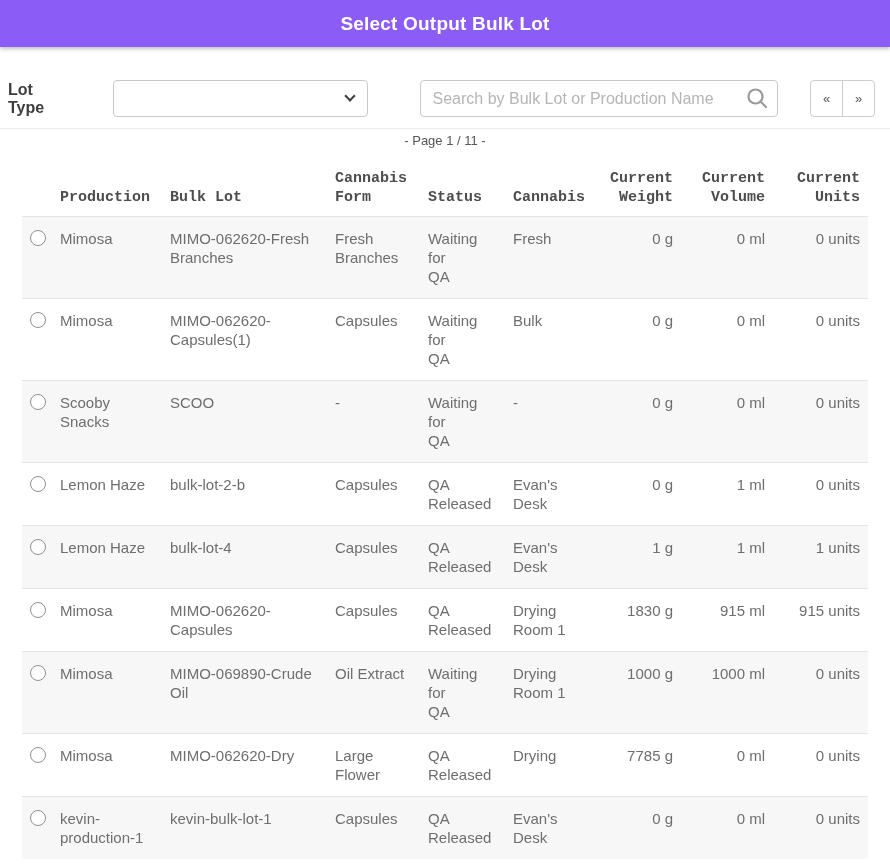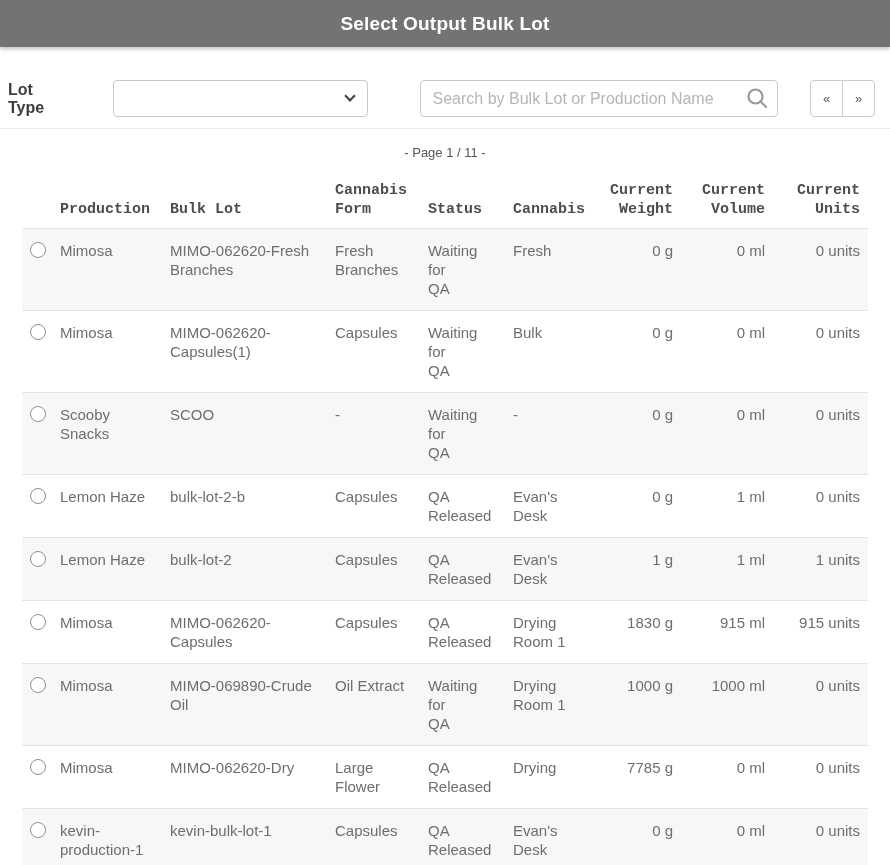--- a/index.html
+++ b/index.html
@@ -27,42 +27,42 @@
     font-family: "Liberation Sans", sans-serif; outline: none; }
   .search-wrap input::placeholder { color: #b5b5b5; }
   .search-icon { position: absolute; right: 9px; top: 7px; pointer-events: none; }
   .pager { margin-left: auto; display: flex; height: 37px; }
   .pager button { width: 33px; height: 37px; border: 1px solid #ccc; background: #fff;
     font-size: 13px; color: #555; cursor: pointer; font-family: "Liberation Sans", sans-serif; }
   .pager button:first-child { border-radius: 4px 0 0 4px; }
   .pager button:last-child { border-radius: 0 4px 4px 0; margin-left: -1px; }
 
   .top-divider { border-top: 1px solid #ebebeb; margin-top: 11px; }
-  .page-indicator { text-align: center; font-size: 13px; color: #565656; margin-top: 16px; height: 15px; }
+  .page-indicator { text-align: center; font-size: 13px; color: #565656; margin-top: 4px; height: 15px; }
 
   
   .table { margin: 0 22px; }
   .grid-cols { display: grid; grid-template-columns: 38px 110px 165px 93px 85px 90px 78px 92px 1fr; }
   .thead { padding-top: 21px; }
   .th { font-size: 15px; font-weight: bold; color: #4d4d4d; align-self: end;
     padding: 0 14px 9px 0; white-space: pre-line; line-height: 19px; font-family: Liberation Mono, monospace; }
   .th.num { text-align: right; padding-right: 8px; }
   .trow { border-top: 1px solid #e4e4e4; min-height: 55px; cursor: pointer; }
   .trow.odd { background: #f7f7f7; }
   .cell { font-size: 15px; color: #6e6e6e; line-height: 19px;
     padding: 12px 14px 12px 0; white-space: pre-line; }
   .cell.num { text-align: right; padding-right: 8px; }
   .radio-cell { padding: 13px 0 0 8px; }
   .radio { width: 16px; height: 16px; border: 1px solid #8f8f8f; border-radius: 50%;
     background: #fff; display: inline-block; }
 </style>
 </head>
 <body>
 
-<div class="modal-header" style="background: #737373;">
+<div class="modal-header" style="background: #8b5cf6;">
   <span class="modal-title">Select Output Bulk Lot</span>
 </div>
 
 <div class="filter-row">
   <span class="lot-type-label">Lot Type</span>
   <span class="select-wrap">
     <select aria-label="Lot Type"><option value=""></option></select>
     <span class="chevron-down-icon"></span>
   </span>
   <span class="search-wrap">
@@ -153,21 +153,21 @@
     <span class="cell">Evan's
 Desk</span>
     <span class="cell num">0 g</span>
     <span class="cell num">1 ml</span>
     <span class="cell num">0 units</span>
   </div>
 
   <div class="trow grid-cols odd">
     <span class="radio-cell"><span class="radio"></span></span>
     <span class="cell">Lemon Haze</span>
-    <span class="cell">bulk-lot-2</span>
+    <span class="cell">bulk-lot-4</span>
     <span class="cell">Capsules</span>
     <span class="cell">QA
 Released</span>
     <span class="cell">Evan's
 Desk</span>
     <span class="cell num">1 g</span>
     <span class="cell num">1 ml</span>
     <span class="cell num">1 units</span>
   </div>
 

